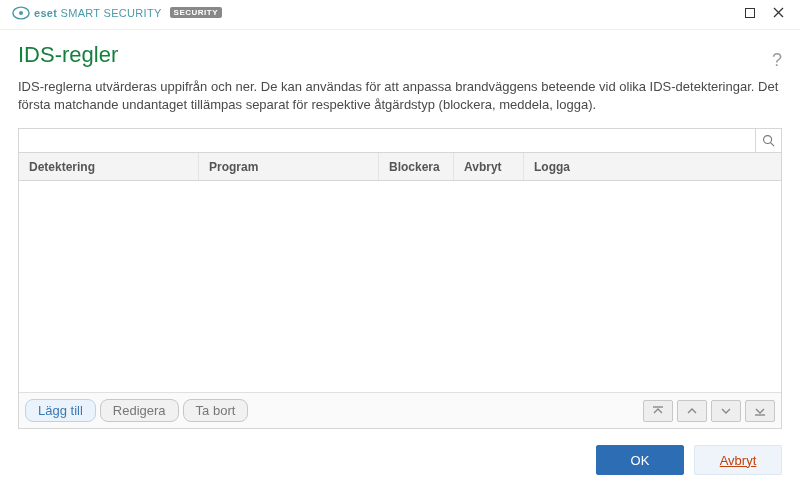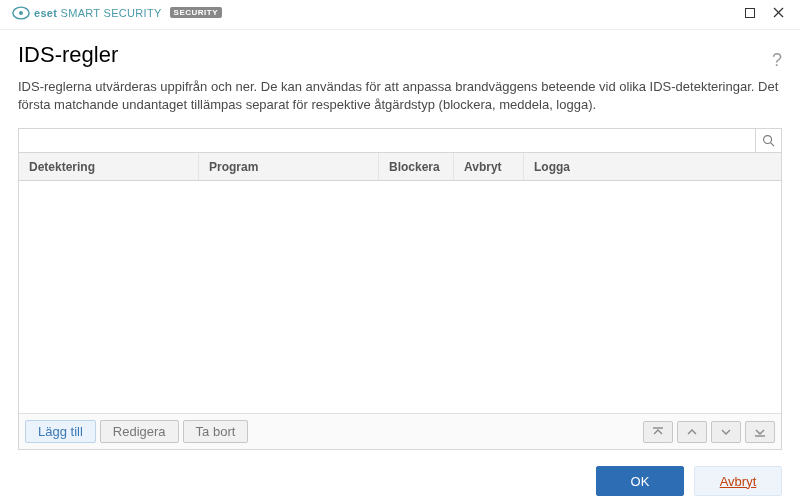--- a/index.html
+++ b/index.html
@@ -63,21 +63,21 @@
     flex-direction: column;
     padding: 12px 18px 0 18px;
   }
   .header-row {
     display: flex;
     align-items: center;
     justify-content: space-between;
   }
   .page-title {
     font-size: 22px;
-    color: #000000;
+    color: #15803d;
     font-weight: 400;
     margin: 0 0 10px 0;
   }
   .help-icon {
     color: #9a9a9a;
     font-size: 18px;
     cursor: pointer;
   }
   .description {
     font-size: 13px;
@@ -147,21 +147,21 @@
     gap: 4px;
     border-top: 1px solid #e0e0e0;
     background: #fafafa;
   }
   .btn-small {
     border: 1px solid #c7c7c7;
     background: #f1f1f1;
     color: #777;
     padding: 3px 12px;
     font-size: 13px;
-    border-radius: 2px;
+    border-radius: 8px;
     cursor: pointer;
   }
   .btn-small.primary-light {
     background: #eaf3fb;
     color: #3b78b5;
     border-color: #bcd4ea;
   }
   .table-actions .spacer { flex: 1; }
   .move-btn {
     width: 30px;
@@ -172,21 +172,21 @@
     display: flex;
     align-items: center;
     justify-content: center;
     cursor: pointer;
     color: #888;
   }
   .footer {
     display: flex;
     justify-content: flex-end;
     gap: 10px;
-    padding: 16px 18px 4px 18px;
+    padding: 16px 18px 25px 18px;
   }
   .btn {
     min-width: 88px;
     height: 30px;
     border-radius: 2px;
     font-size: 13px;
     cursor: pointer;
     display: flex;
     align-items: center;
     justify-content: center;

